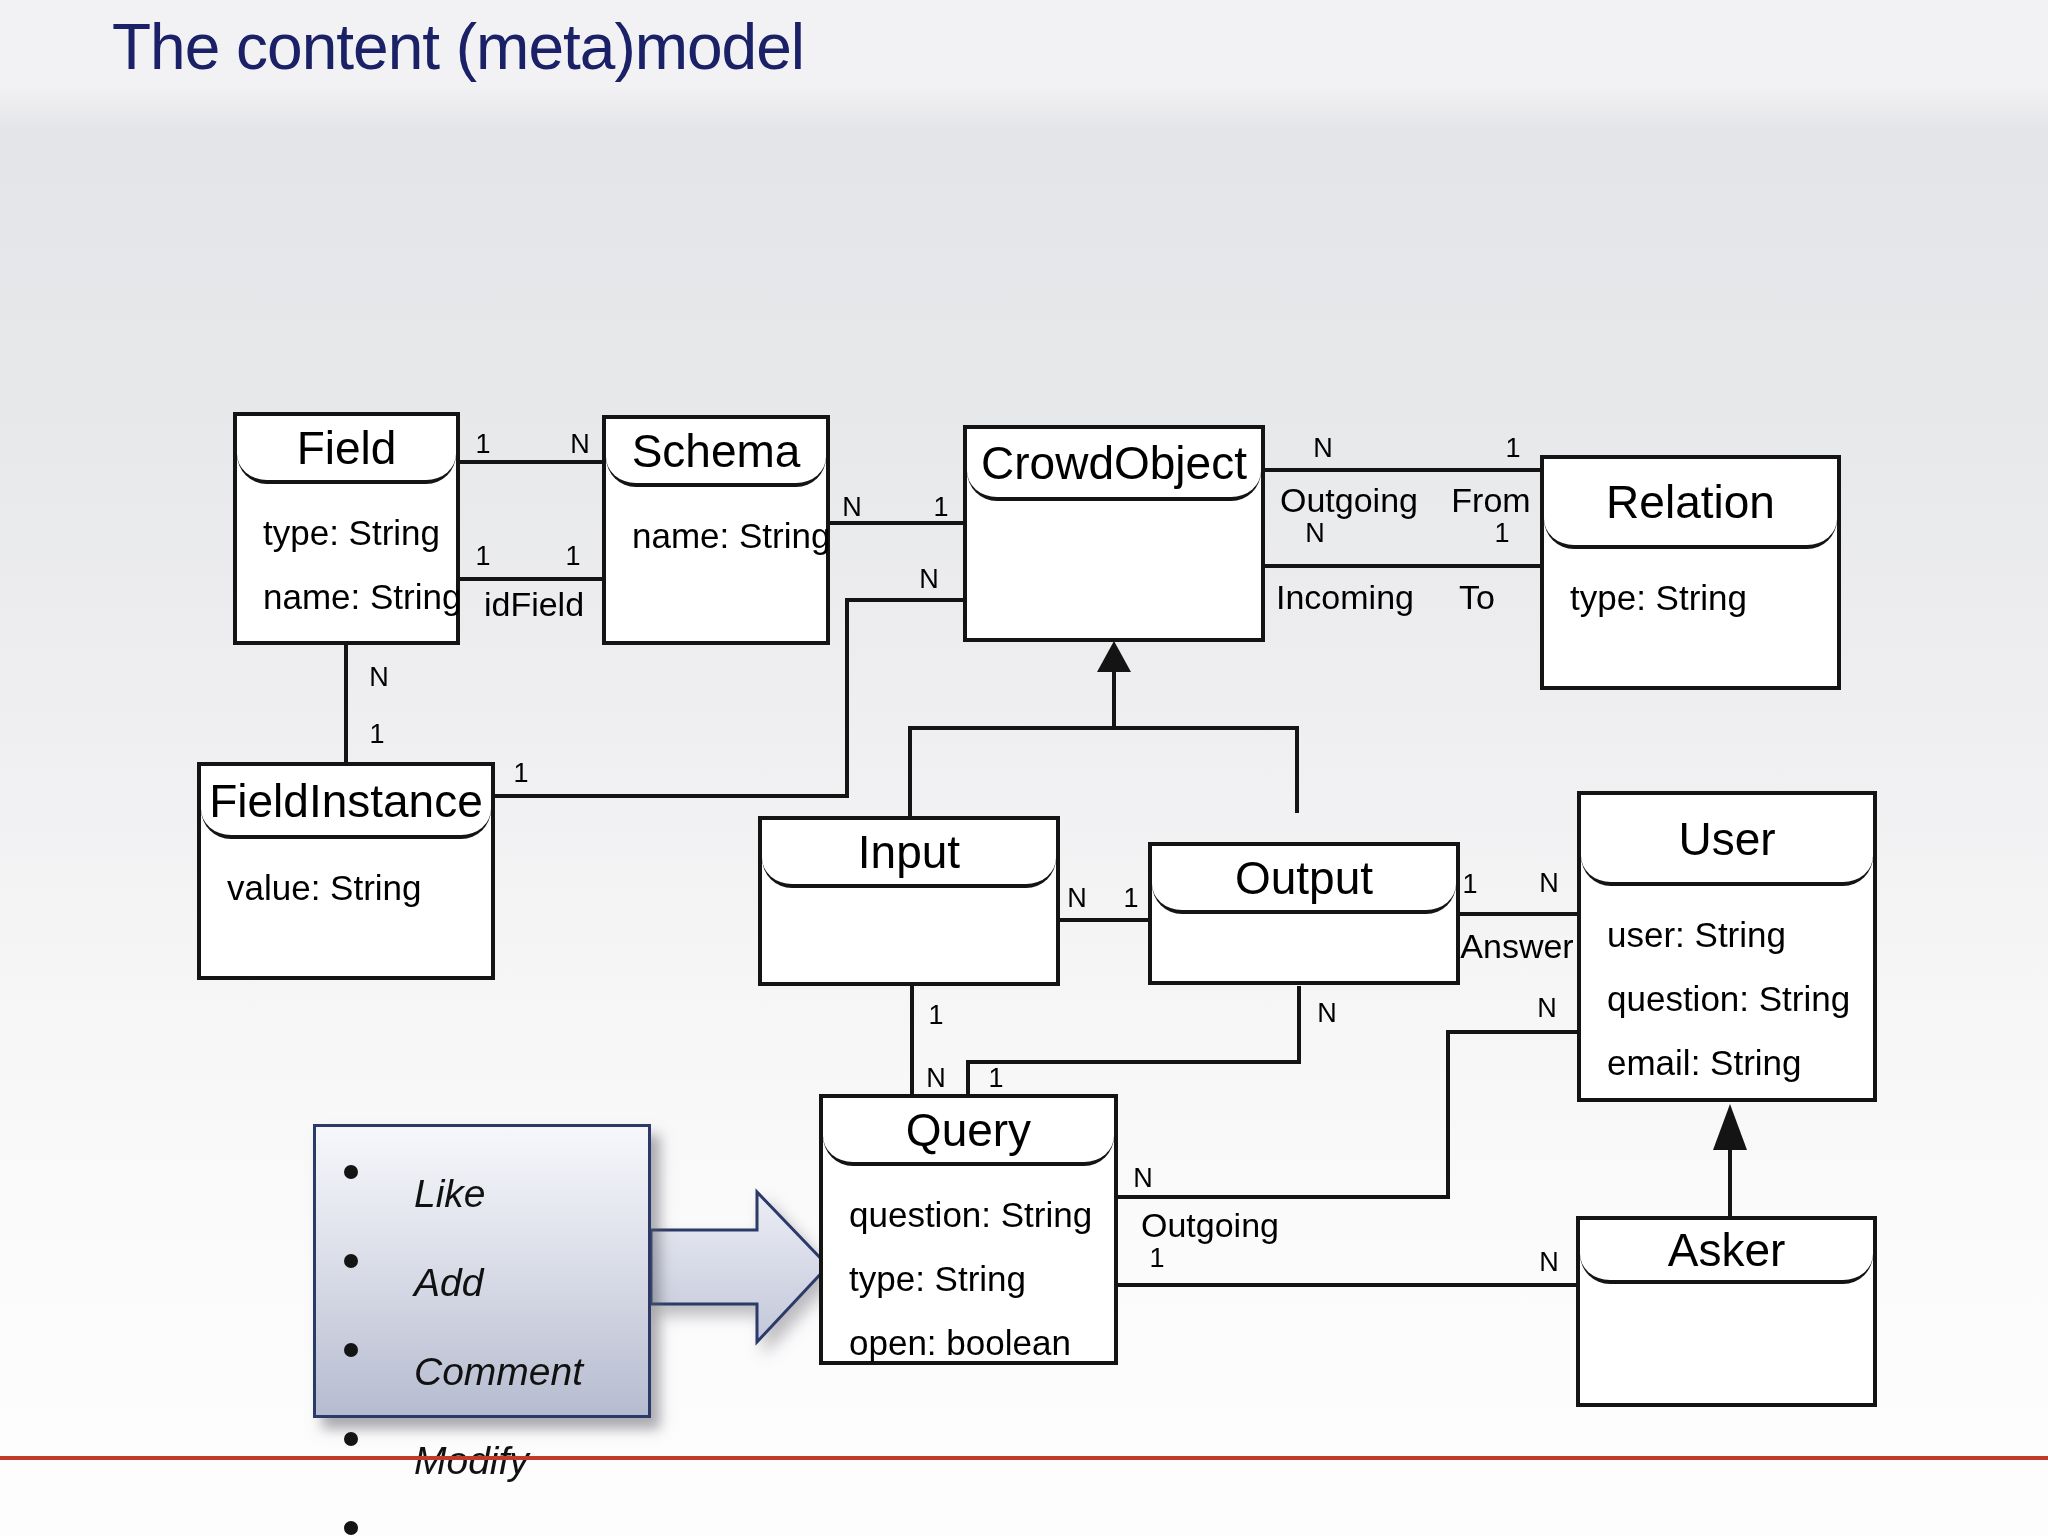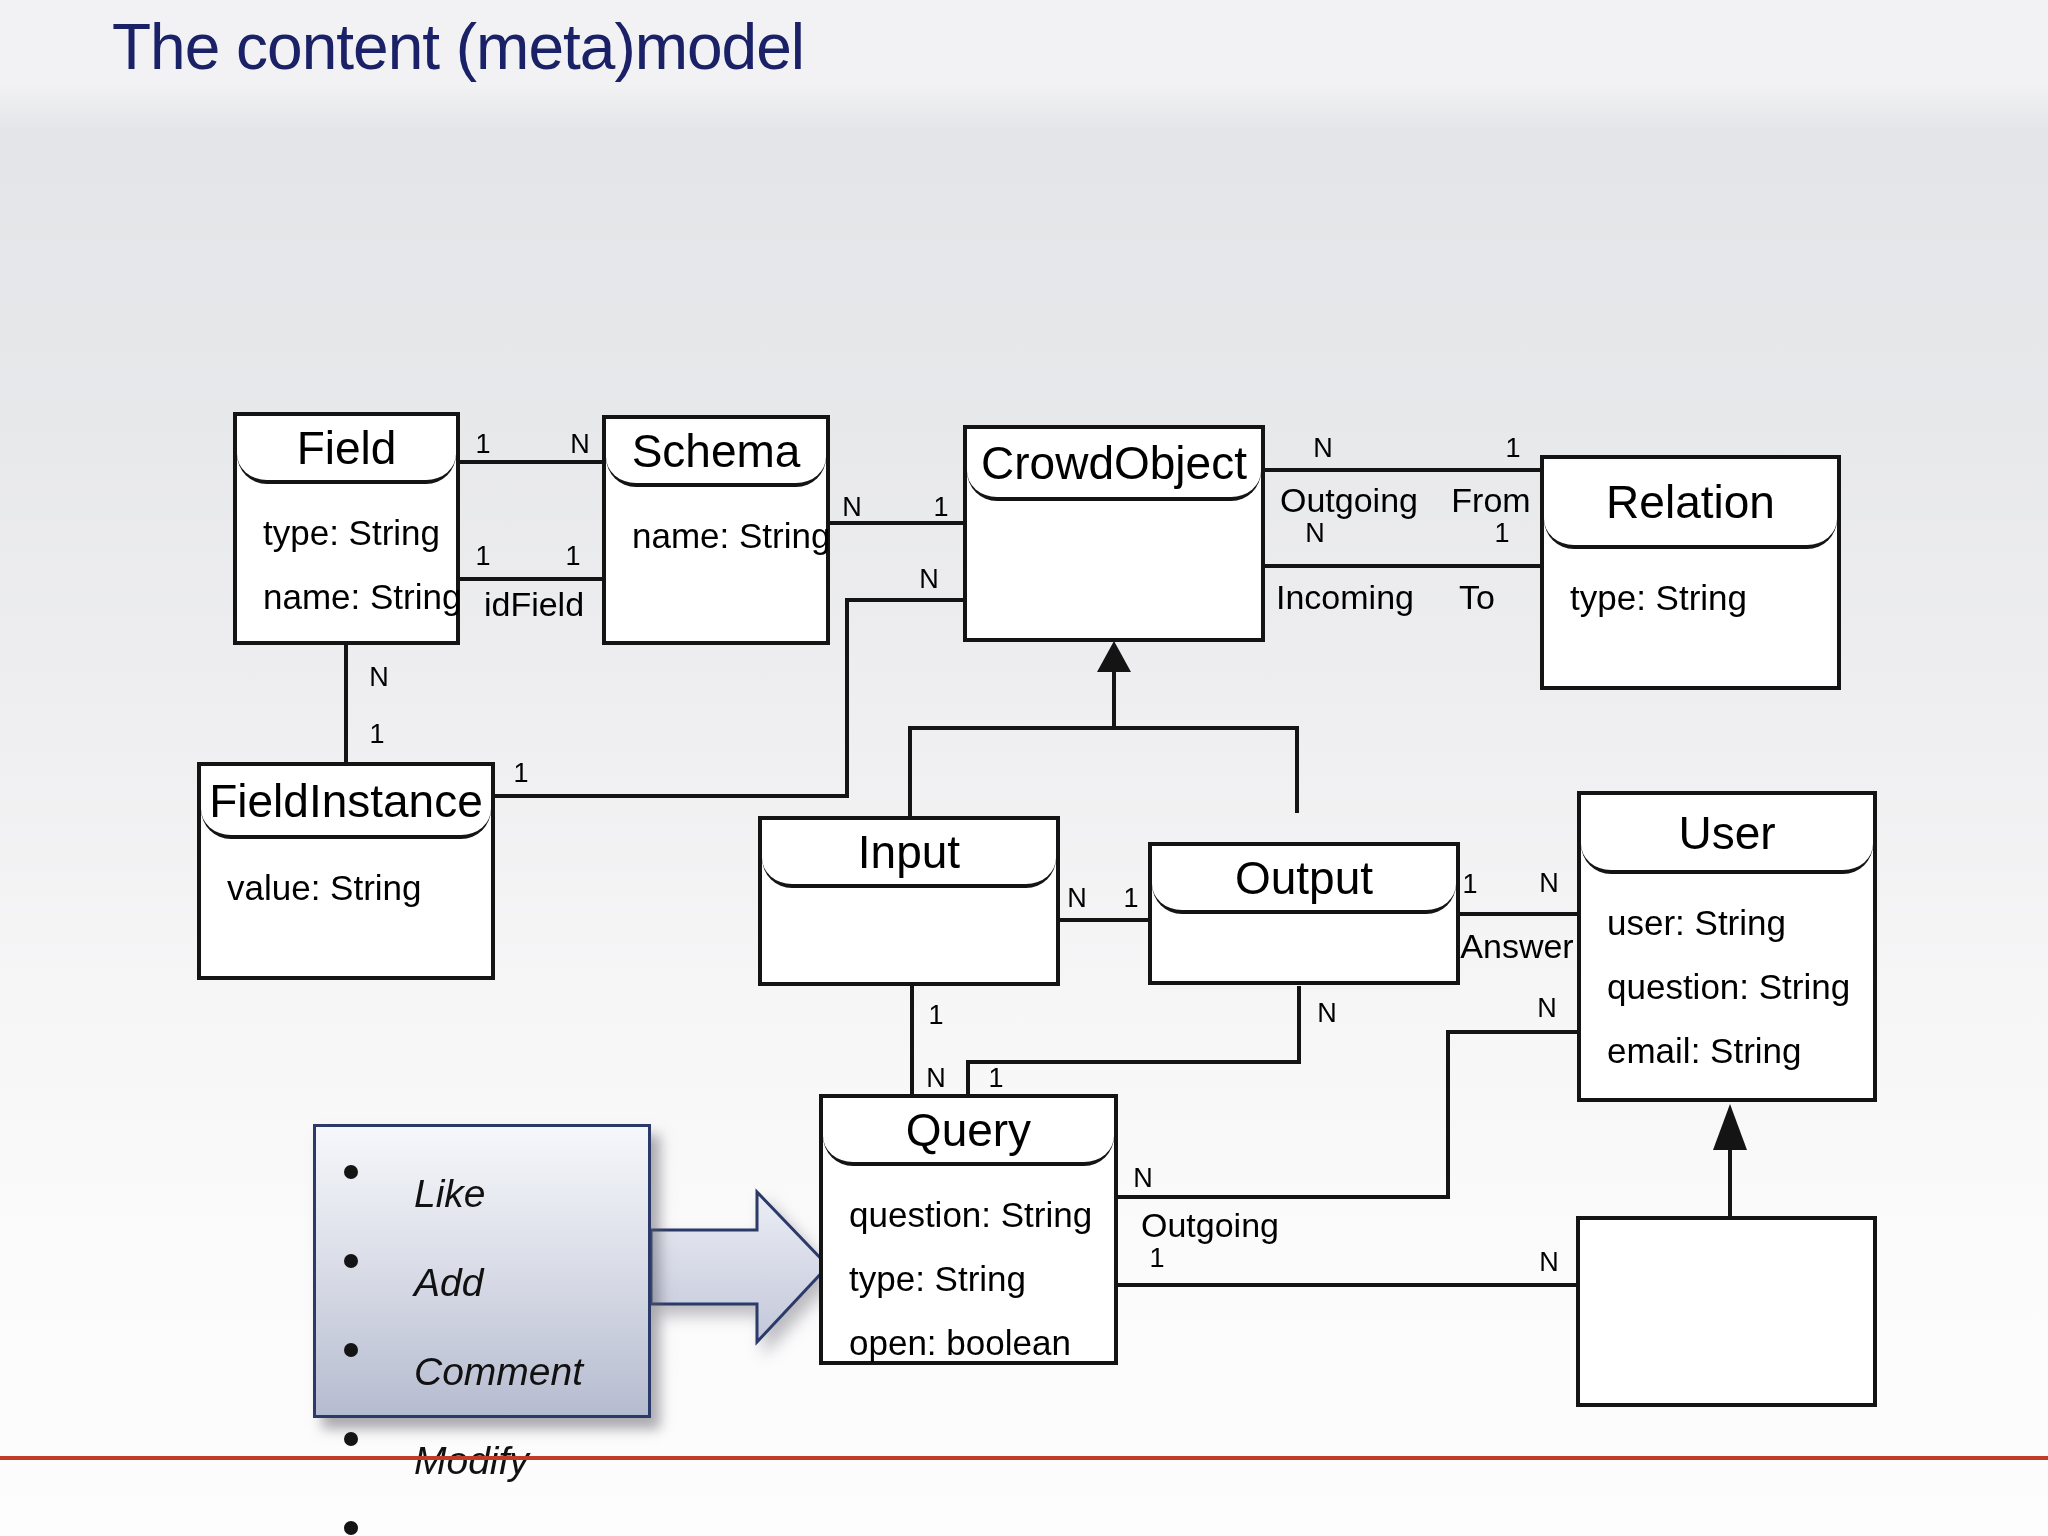--- a/index.html
+++ b/index.html
@@ -124,38 +124,39 @@
     <div class="cls-title" style="height:68px">Input</div>
     <div class="cls-attrs"></div>
   </div>
 
   <div class="cls" style="left:1148px;top:842px;width:312px;height:143px">
     <div class="cls-title" style="height:68px">Output</div>
     <div class="cls-attrs"></div>
   </div>
 
   <div class="cls" style="left:1577px;top:791px;width:300px;height:311px">
-    <div class="cls-title" style="height:79px">User</div>
+    <div class="cls-title" style="height:91px">User</div>
     <div class="cls-attrs">
       <div class="attr">user: String</div>
       <div class="attr">question: String</div>
       <div class="attr">email: String</div>
     </div>
   </div>
 
   <div class="cls" style="left:819px;top:1094px;width:299px;height:271px">
     <div class="cls-title" style="height:68px">Query</div>
     <div class="cls-attrs">
       <div class="attr">question: String</div>
       <div class="attr">type: String</div>
       <div class="attr">open: boolean</div>
     </div>
   </div>
 
   <div class="cls" style="left:1576px;top:1216px;width:301px;height:191px">
+    <div class="cls-title" style="height:64px">Asker</div>
     <div class="cls-attrs"></div>
   </div>
 
   <span class="lbl" style="left:483px;top:444px">1</span>
   <span class="lbl" style="left:580px;top:444px">N</span>
 
   <span class="lbl" style="left:483px;top:556px">1</span>
   <span class="lbl" style="left:573px;top:556px">1</span>
   <span class="lbl role" style="left:534px;top:604px">idField</span>
 

